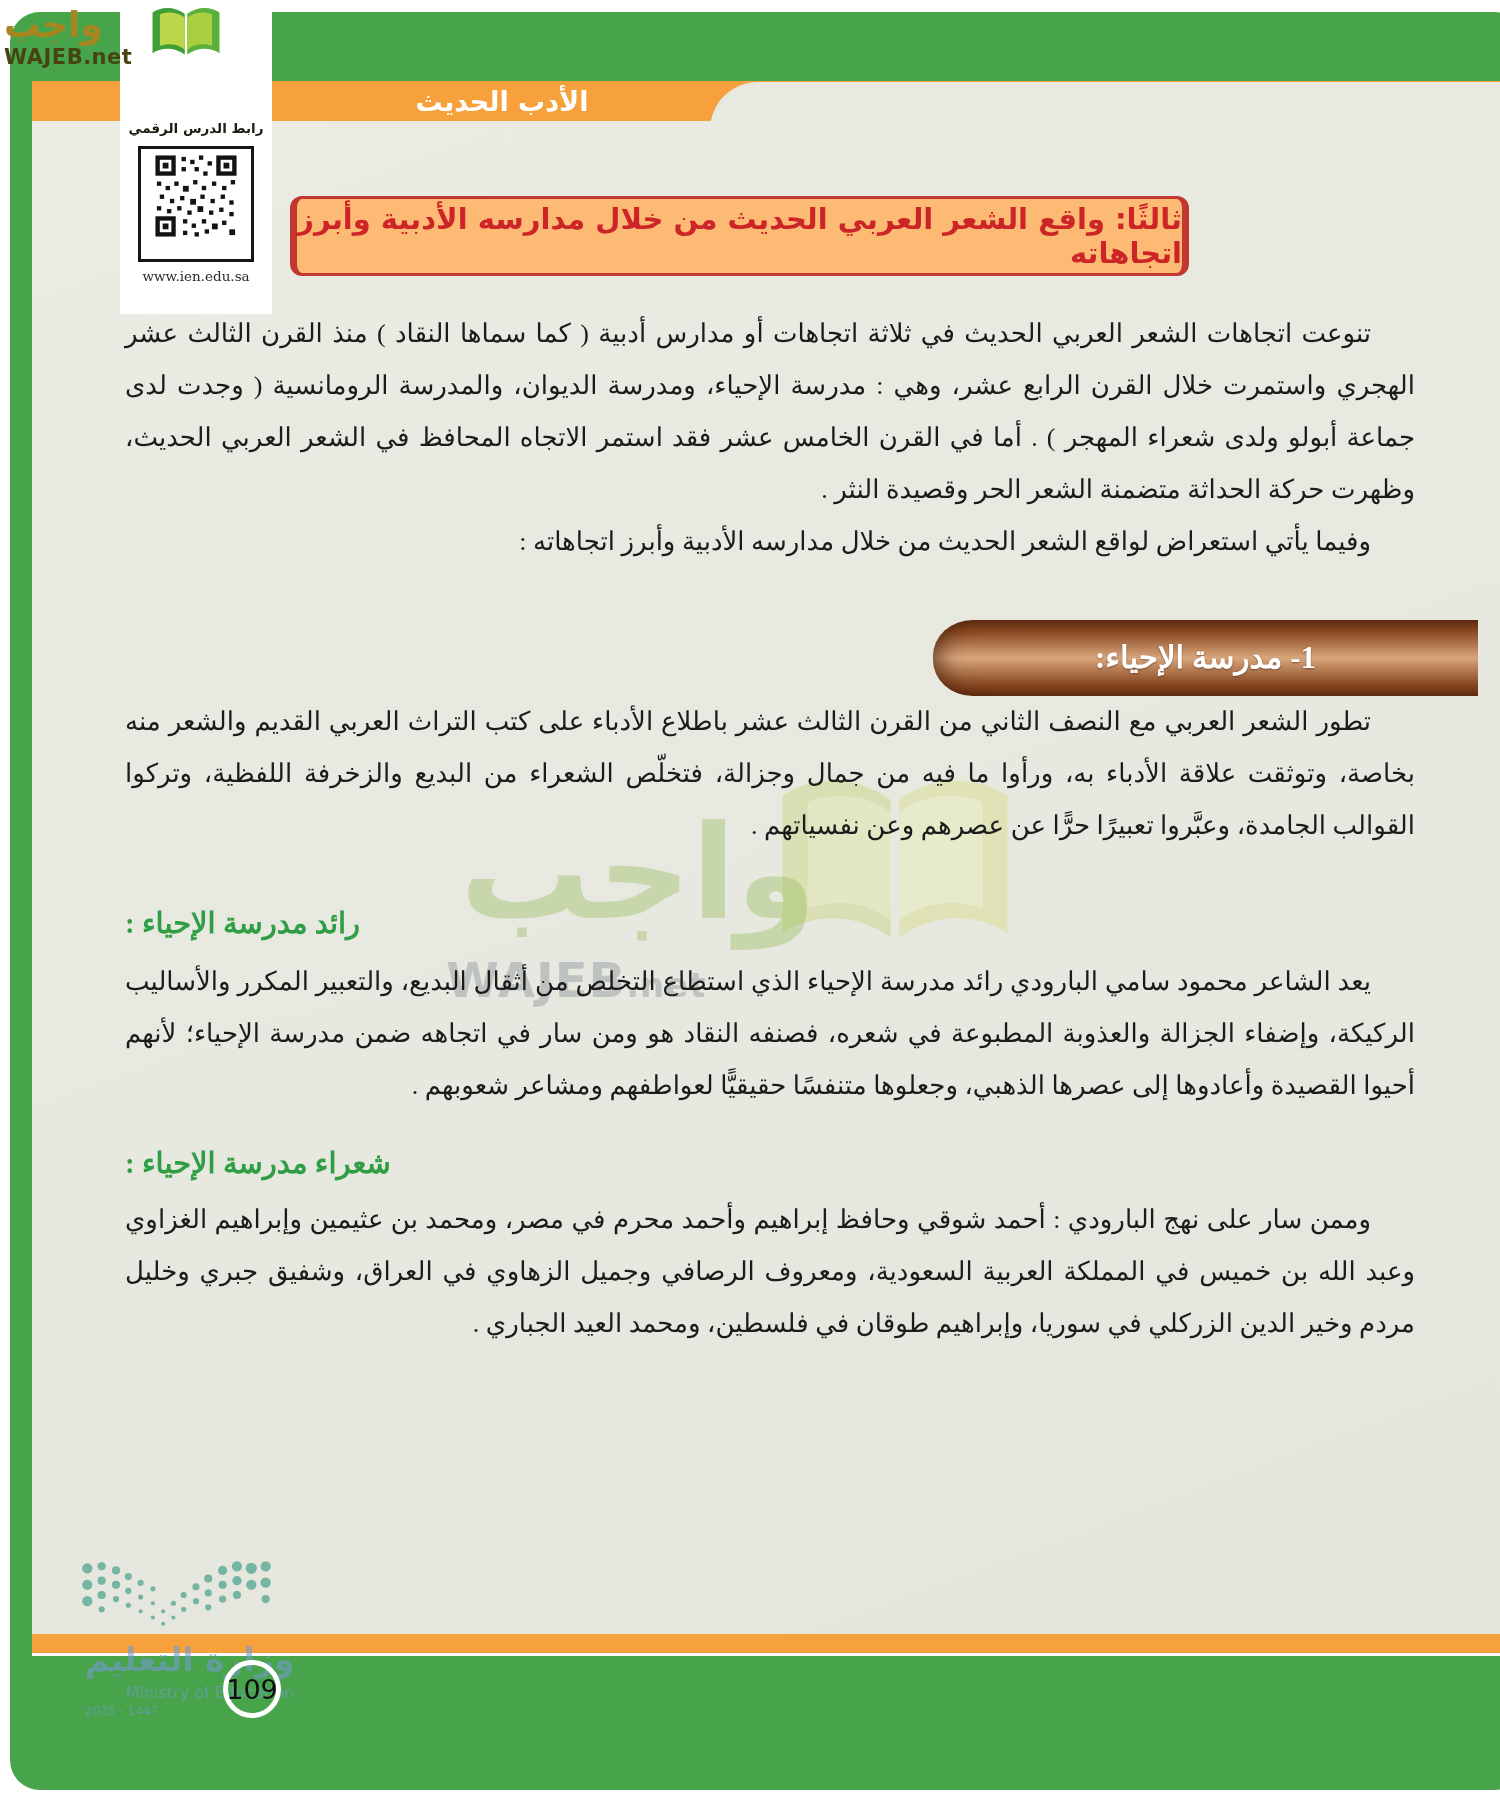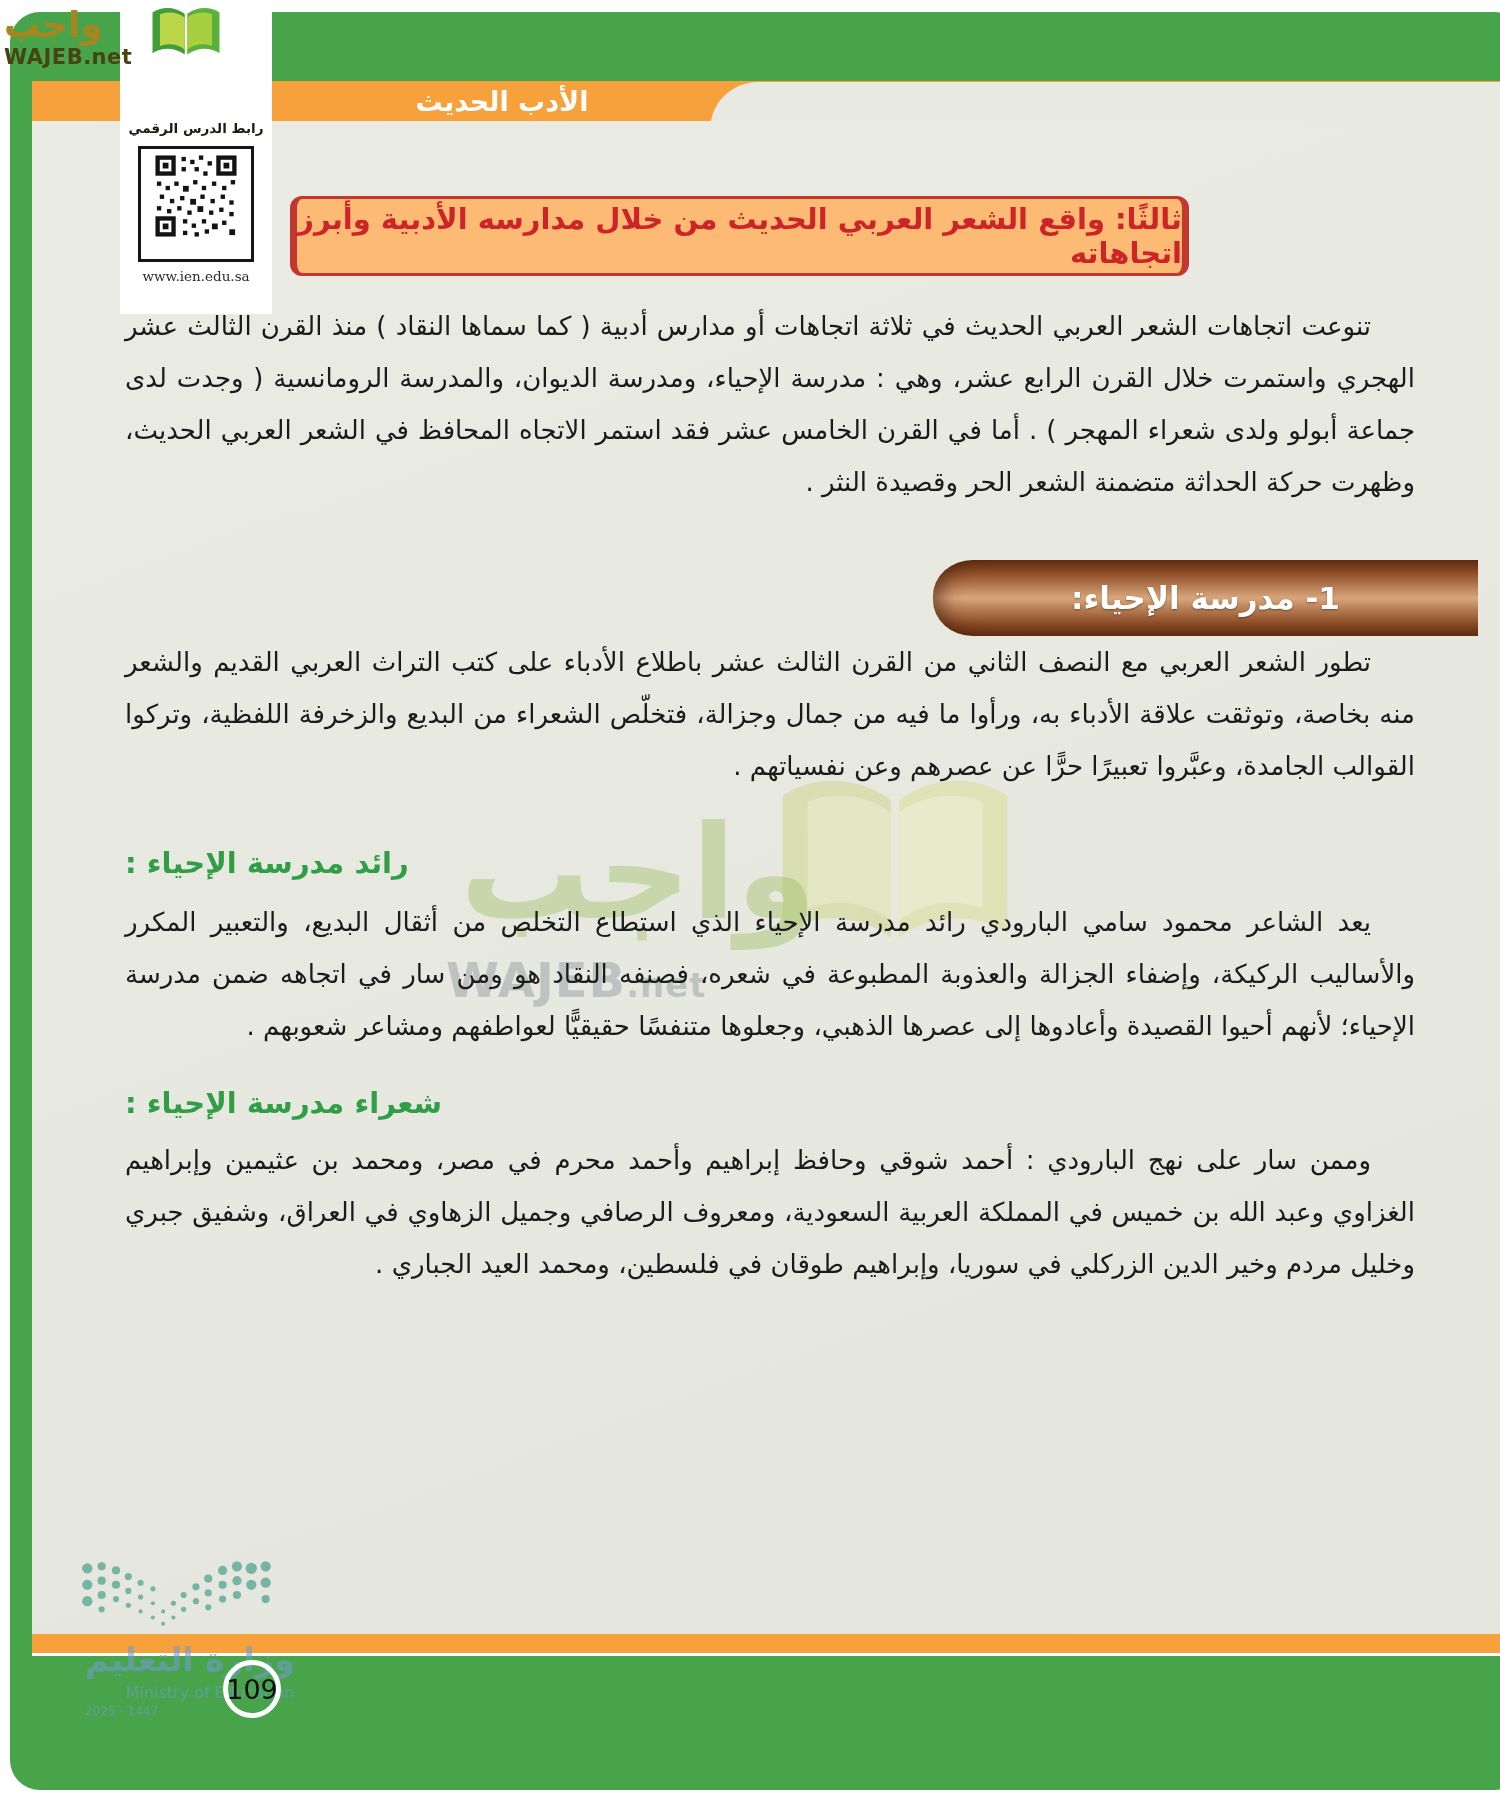--- a/index.html
+++ b/index.html
@@ -30,22 +30,22 @@
           background:#ffffff;padding:5px;}
   .qr-url{font-size:13.5px;color:#2a2a2a;font-family:"DejaVu Serif","Liberation Serif",serif;}
 
   
   .title-box{position:absolute;left:280px;top:184px;width:885px;height:74px;
              background:#fdba74;border:3px solid #c23730;border-left-width:7px;border-right-width:7px;
              border-radius:12px;display:flex;align-items:center;justify-content:center;}
   .title-box span{color:#cc2427;font-weight:bold;font-size:29px;direction:rtl;}
 
   
-  .body-col{position:absolute;left:115px;top:288px;width:1290px;direction:rtl;
-            text-align:justify;color:#1b1b1b;font-size:26px;line-height:52px;z-index:2;}
+  .body-col{position:absolute;left:115px;top:296px;width:1290px;direction:rtl;
+            text-align:justify;color:#1b1b1b;font-size:26px;line-height:52px;z-index:2;font-family:Liberation Serif, serif;}
   .body-col p{margin:0;text-indent:44px;}
   .subhead{color:#2f9e45;font-weight:bold;font-size:29px;line-height:46px;
            text-align:left;padding-right:52px;text-indent:0;}
   .sub1{margin-top:48px;margin-bottom:10px;}
   .sub2{margin-top:28px;margin-bottom:8px;}
   .p-after-banner{margin-top:24px;}
   .p-after-sub{margin-top:2px;}
 
   
   .section-banner{width:545px;height:76px;margin:52px -63px 0 auto;position:relative;
@@ -170,20 +170,21 @@
         <path d="M58 20 C46 11, 30 10, 18 15 L18 66 C32 61, 47 63, 58 72 Z" fill="#e0e6a8"></path>
         <path d="M62 14 C78 2, 100 2, 114 12 L114 78 C100 68, 78 68, 62 80 Z" fill="#d8de8e"></path>
         <path d="M62 20 C74 11, 90 10, 102 15 L102 66 C88 61, 73 63, 62 72 Z" fill="#eaeeb8"></path>
       </svg>
       <div class="wm-ar">واجب</div>
       <div class="wm-en"><span>WAJEB</span><small>.net</small></div>
     </div>
 
     <div class="body-col">
       <p>تنوعت اتجاهات الشعر العربي الحديث في ثلاثة اتجاهات أو مدارس أدبية ( كما سماها النقاد ) منذ القرن الثالث عشر الهجري واستمرت خلال القرن الرابع عشر، وهي : مدرسة الإحياء، ومدرسة الديوان، والمدرسة الرومانسية ( وجدت لدى جماعة أبولو ولدى شعراء المهجر ) . أما في القرن الخامس عشر فقد استمر الاتجاه المحافظ في الشعر العربي الحديث، وظهرت حركة الحداثة متضمنة الشعر الحر وقصيدة النثر .</p>
+      <p>وفيما يأتي استعراض لواقع الشعر الحديث من خلال مدارسه الأدبية وأبرز اتجاهاته :</p>
 
       <div class="section-banner">
         <span>1- مدرسة الإحياء:</span>
       </div>
 
       <p class="p-after-banner">تطور الشعر العربي مع النصف الثاني من القرن الثالث عشر باطلاع الأدباء على كتب التراث العربي القديم والشعر منه بخاصة، وتوثقت علاقة الأدباء به، ورأوا ما فيه من جمال وجزالة، فتخلّص الشعراء من البديع والزخرفة اللفظية، وتركوا القوالب الجامدة، وعبَّروا تعبيرًا حرًّا عن عصرهم وعن نفسياتهم .</p>
 
       <div class="subhead sub1">رائد مدرسة الإحياء :</div>
       <p class="p-after-sub">يعد الشاعر محمود سامي البارودي رائد مدرسة الإحياء الذي استطاع التخلص من أثقال البديع، والتعبير المكرر والأساليب الركيكة، وإضفاء الجزالة والعذوبة المطبوعة في شعره، فصنفه النقاد هو ومن سار في اتجاهه ضمن مدرسة الإحياء؛ لأنهم أحيوا القصيدة وأعادوها إلى عصرها الذهبي، وجعلوها متنفسًا حقيقيًّا لعواطفهم ومشاعر شعوبهم .</p>
 

